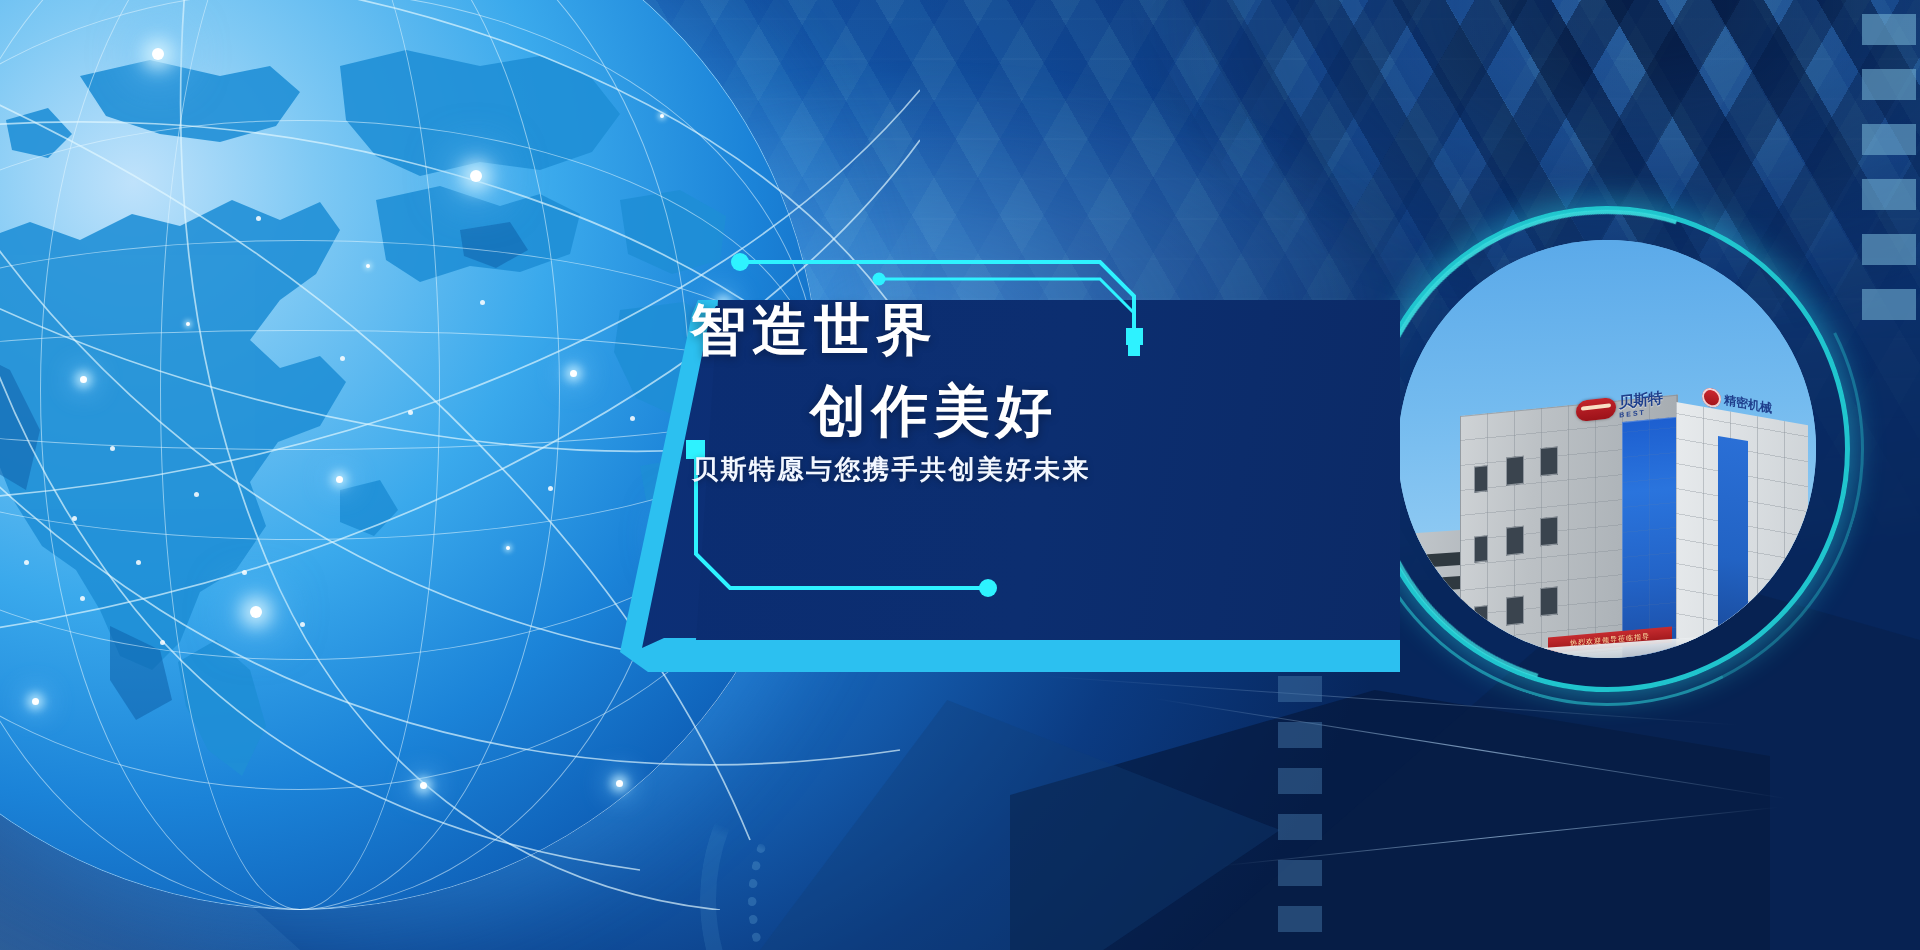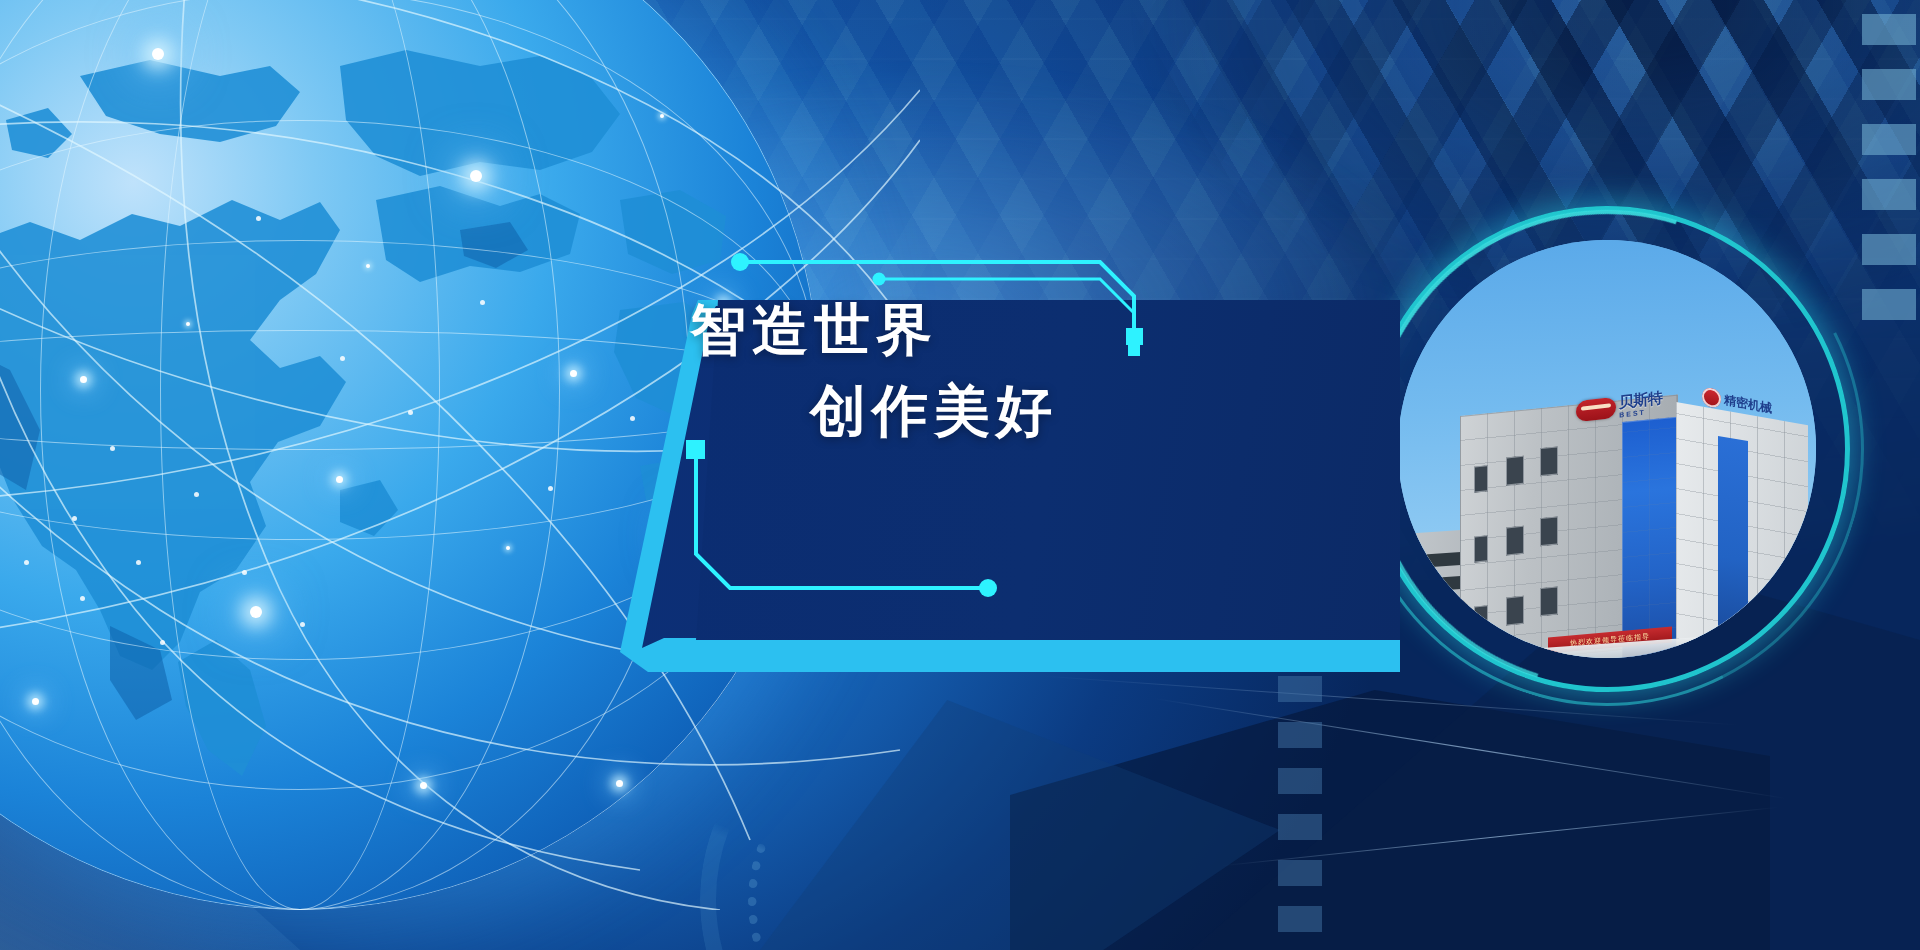--- a/index.html
+++ b/index.html
@@ -454,20 +454,21 @@
   <div class="trace" style="left:686px;top:440px;">
     <svg width="330" height="210">
       <rect x="0" y="0" width="19" height="19" fill="#2ef2ff"></rect>
       <path d="M10,19 V114 L44,148 H296" stroke="#2ef2ff" stroke-width="4" fill="none" stroke-linecap="square"></path>
       <circle cx="302" cy="148" r="9" fill="#2ef2ff"></circle>
     </svg>
   </div>
 
   <div class="headline h-line1">智造世界</div>
   <div class="headline h-line2">创作美好</div>
+  <div class="sub">贝斯特愿与您携手共创美好未来</div>
 
   <div class="dashcol right" style="left:1862px;top:14px;">
     <div class="dash"></div>
     <div class="dash"></div>
     <div class="dash"></div>
     <div class="dash"></div>
     <div class="dash"></div>
     <div class="dash"></div>
   </div>
   <div class="dashcol mid" style="left:1278px;top:676px;">

